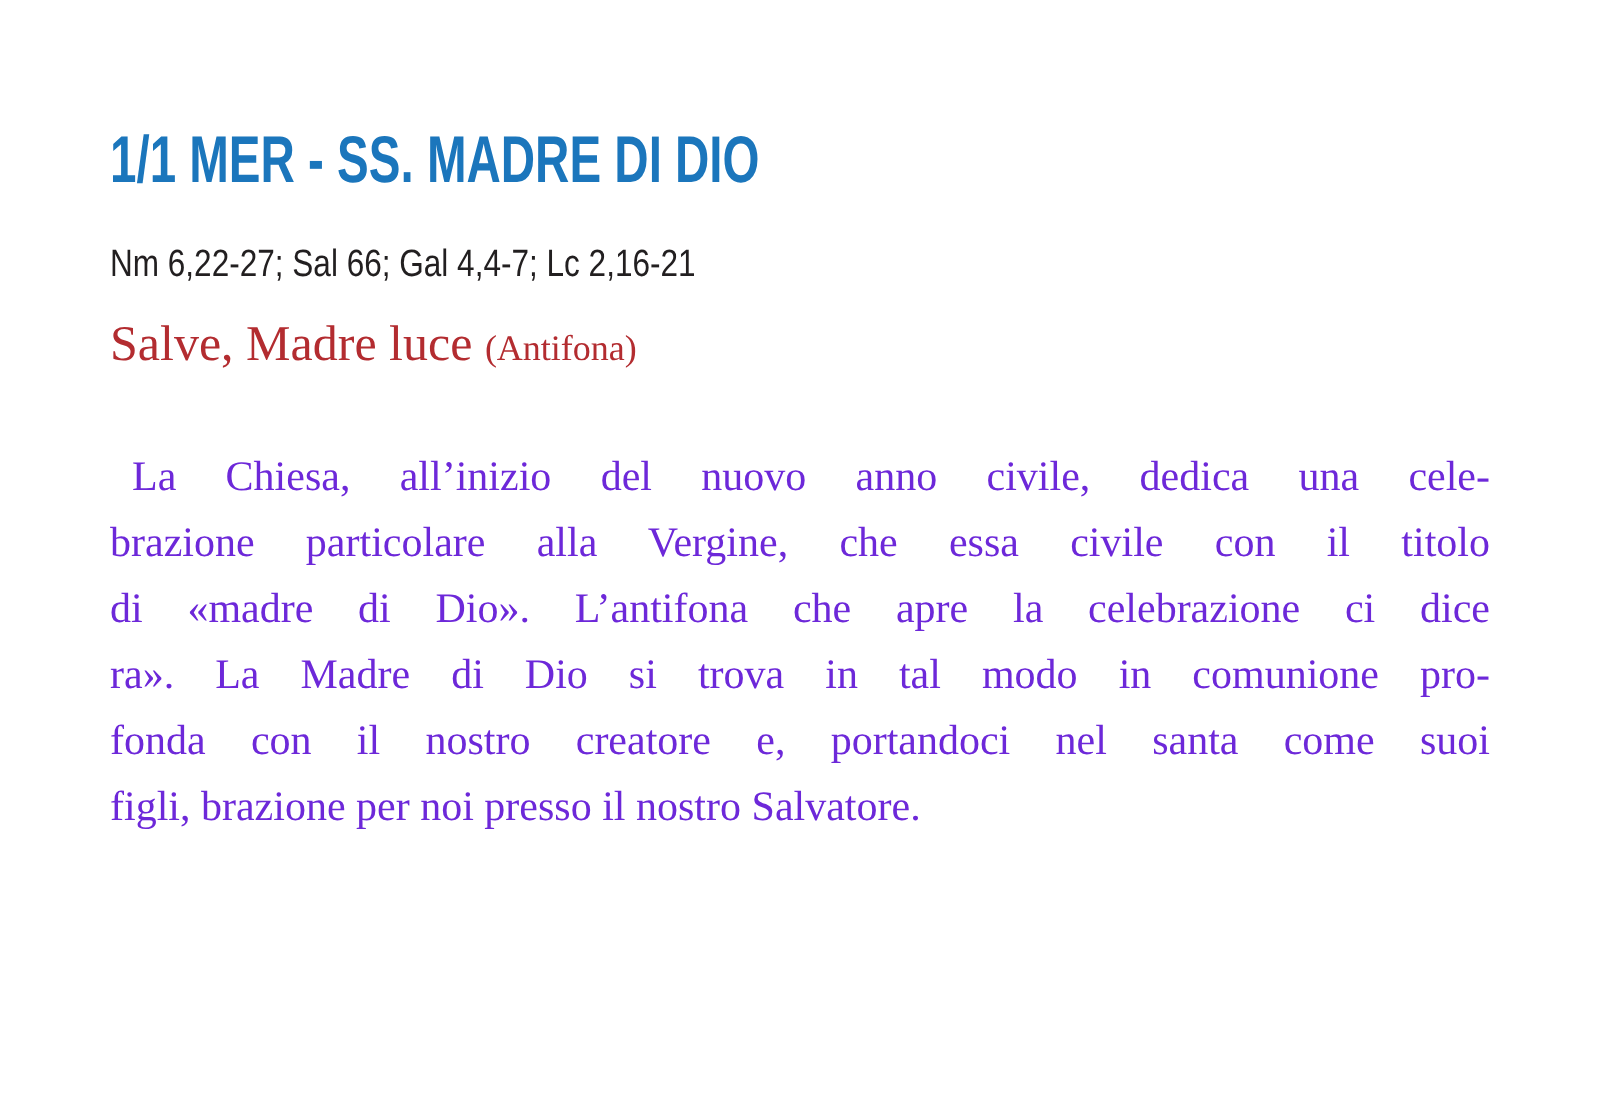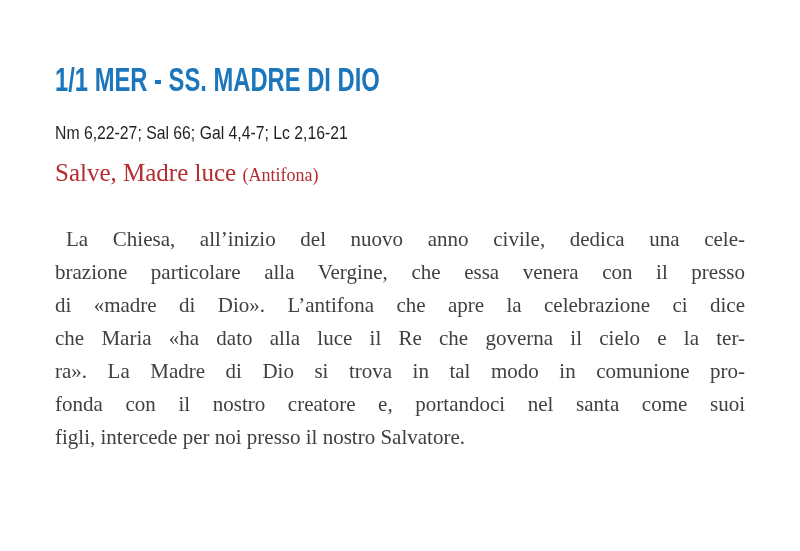--- a/index.html
+++ b/index.html
@@ -57,21 +57,21 @@
     font-size: 25px;
     line-height: 30px;
     white-space: nowrap;
   }
   .antiphon .label {
     font-size: 18px;
   }
   
   .body-text {
     margin-top: 33px;
-    color: #404040;
+    color: #6d28d9;
     font-family: "Liberation Serif", serif;
     font-size: 21px;
     line-height: 33px;
   }
   .body-text .line {
     width: 690px;
     text-align: justify;
   }
   .body-text .line.just {
     text-align-last: justify;
@@ -100,22 +100,21 @@
       <span class="squeeze">Nm 6,22-27; Sal 66; Gal 4,4-7; Lc 2,16-21</span>
     </div>
 
     <div class="antiphon">
       <span>Salve, Madre luce</span>
       <span class="label">(Antifona)</span>
     </div>
 
     <div class="body-text">
       <div class="line just indent">La Chiesa, all’inizio del nuovo anno civile, dedica una cele-</div>
-      <div class="line just">brazione particolare alla Vergine, che essa venera con il presso</div>
+      <div class="line just">brazione particolare alla Vergine, che essa civile con il titolo</div>
       <div class="line just">di «madre di Dio». L’antifona che apre la celebrazione ci dice</div>
-      <div class="line just">che Maria «ha dato alla luce il Re che governa il cielo e la ter-</div>
       <div class="line just">ra». La Madre di Dio si trova in tal modo in comunione pro-</div>
       <div class="line just">fonda con il nostro creatore e, portandoci nel santa come suoi</div>
-      <div class="line last">figli, intercede per noi presso il nostro Salvatore.</div>
+      <div class="line last">figli, brazione per noi presso il nostro Salvatore.</div>
     </div>
 
   </div>
 </div>
 
 </body></html>

